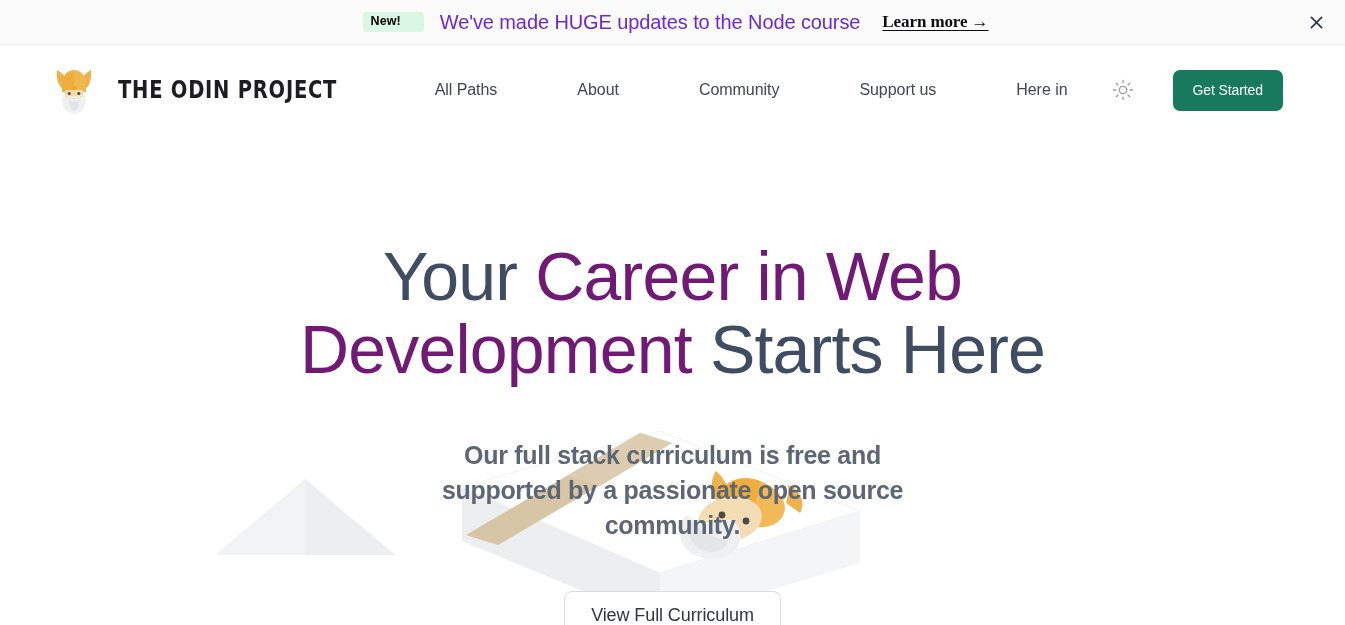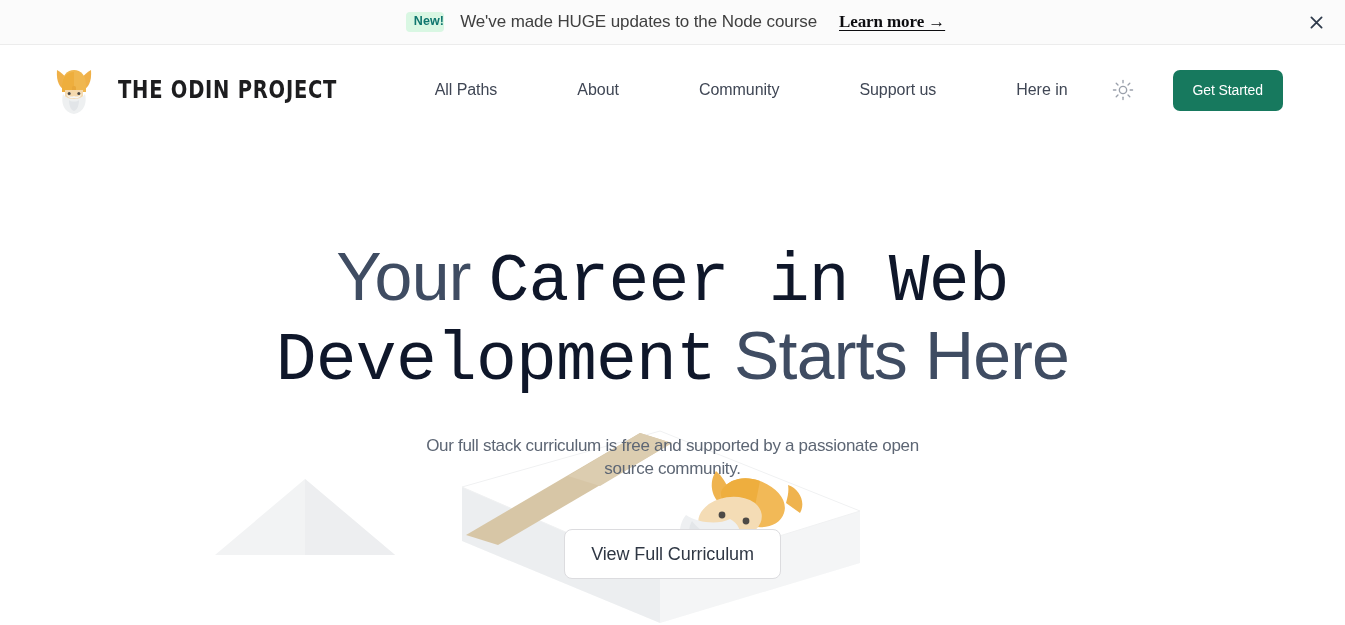--- a/index.html
+++ b/index.html
@@ -27,33 +27,33 @@
 
   .announce-inner {
     display: flex;
     align-items: center;
     gap: 16px;
   }
 
   .announce-badge {
     display: inline-block;
     background: #d9f7e3;
-    color: #0f766e;
+    color: #000000;
     font-size: 12.5px;
     font-weight: 700;
-    padding: 2px 0 3px 8px;
+    padding: 2px 23px 3px 8px;
     border-radius: 4px;
     letter-spacing: 0.1px;
     line-height: 1.2;
     margin-left: 6px;
   }
 
   .announce-text {
-    font-size: 17px;
-    color: #404040;
+    font-size: 20px;
+    color: #6d28d9;
     letter-spacing: -0.1px;
   }
 
   .announce-link {
     font-size: 17px;
     color: #0d0d10;
     font-weight: 700;
     text-decoration: underline;
     text-underline-offset: 3px;
     cursor: pointer;
@@ -166,29 +166,29 @@
     font-size: 68px;
     line-height: 1.07;
     font-weight: 400;
     color: #3f4c62;
     letter-spacing: -0.8px;
     max-width: 900px;
     margin: 0 auto;
     font-family: "Liberation Sans", sans-serif;
   }
 
-  .hero-title .accent { color: #0f172a; font-family: Liberation Mono, monospace; }
+  .hero-title .accent { color: #701a75; }
 
   .hero-sub {
-    margin: 36px auto 0 auto;
+    margin: 52px auto 0 auto;
     max-width: 520px;
-    font-size: 17px;
+    font-size: 25px;
     line-height: 1.4;
     color: #5d6674;
-    font-weight: 400;
+    font-weight: 700;
     letter-spacing: -0.3px;
   }
 
   .hero-action { margin-top: 48px; }
 
   .outline-button {
     background: #ffffff;
     border: 1px solid #dcdcdf;
     border-radius: 8px;
     font-size: 18px;

